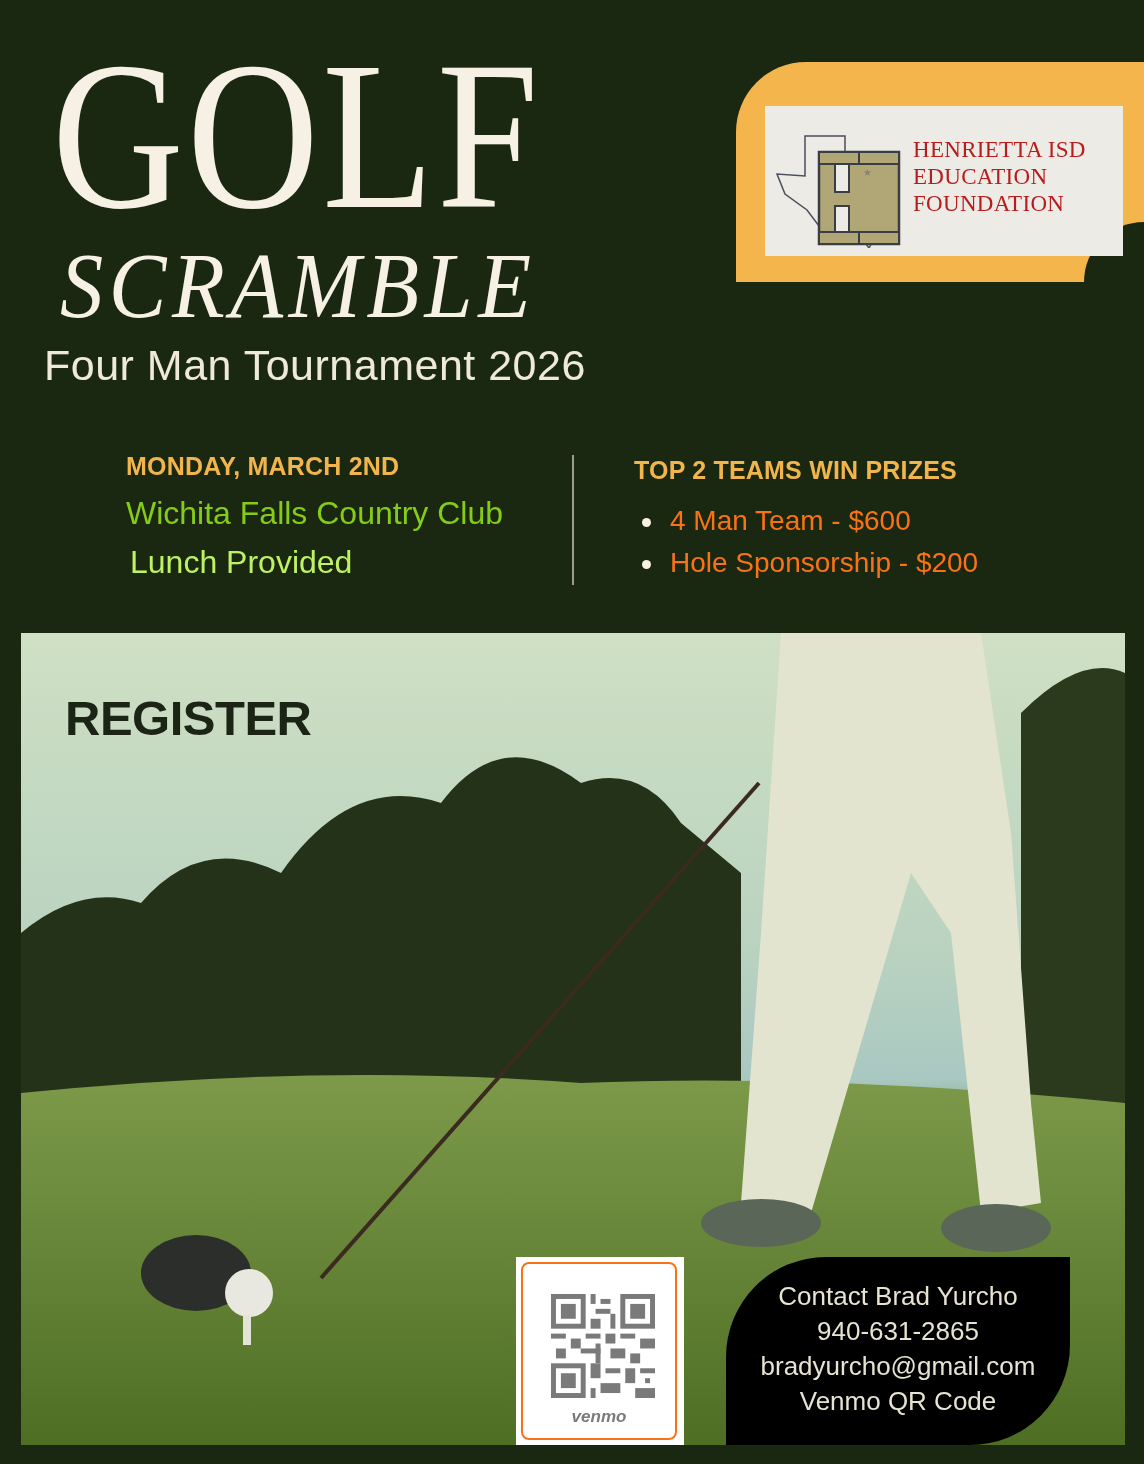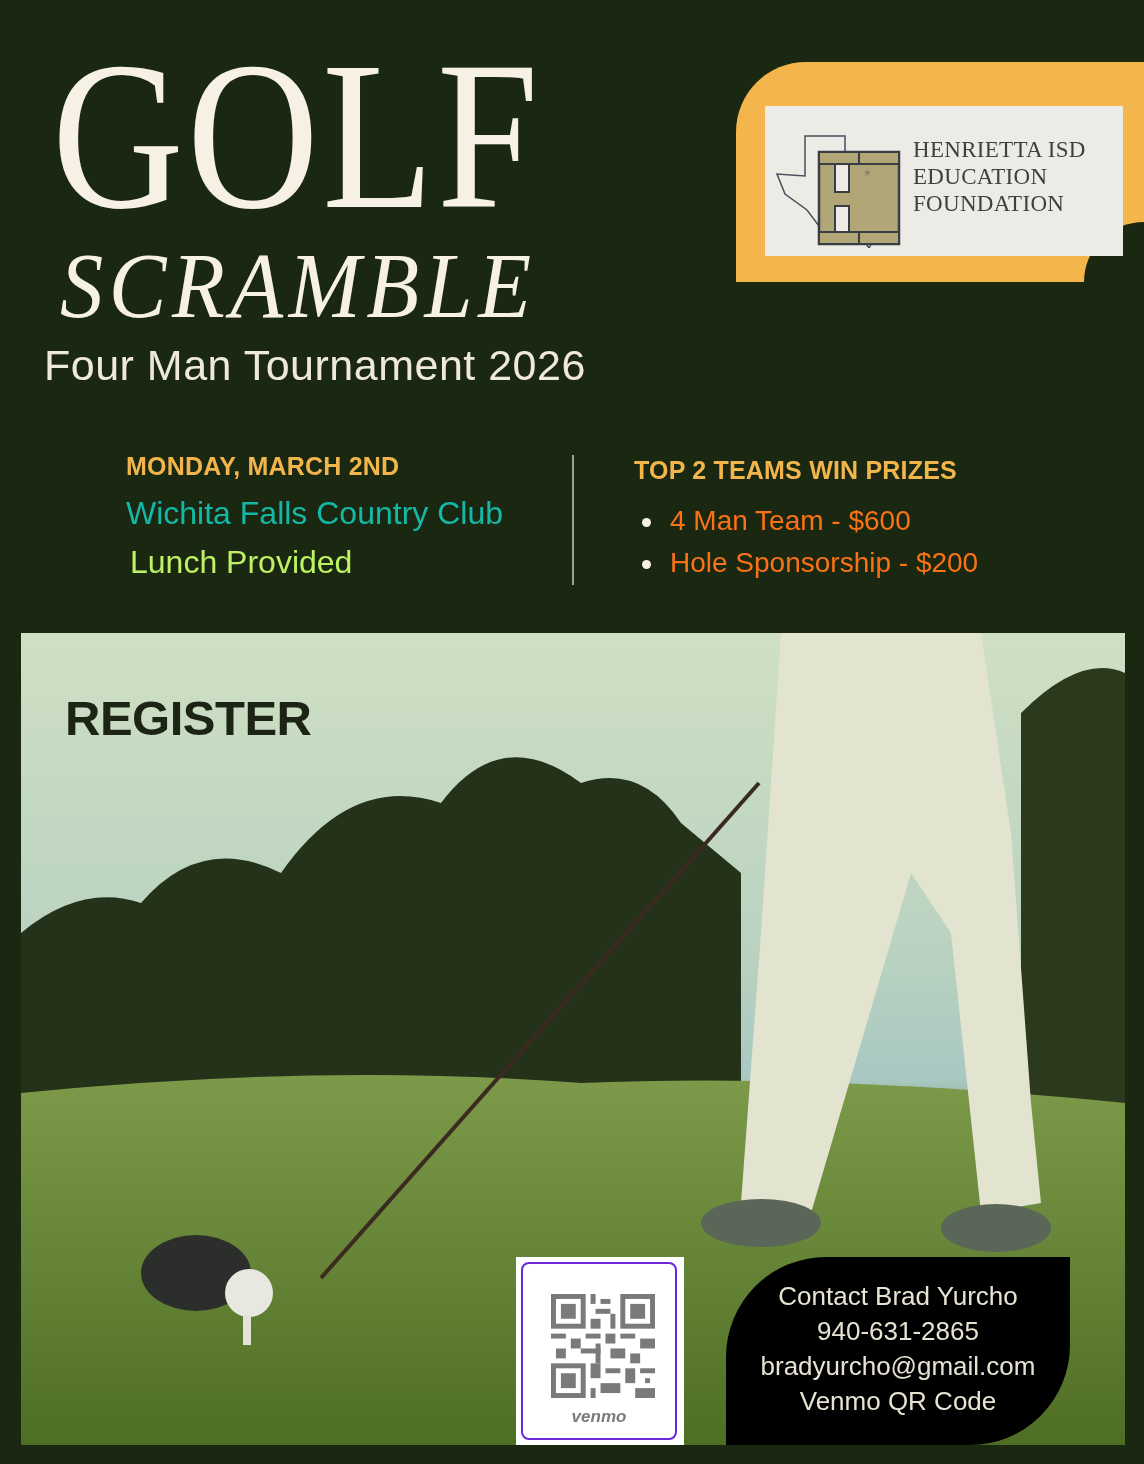--- a/index.html
+++ b/index.html
@@ -36,31 +36,31 @@
   .logo-frame::after {
     content: ""; position: absolute; right: 0; bottom: 0; width: 60px; height: 60px;
     background: #1a2711; border-radius: 60px 0 0 0;
   }
   .logo-card {
     position: absolute; left: 765px; top: 106px; width: 358px; height: 150px;
     background: #ecebe5;
   }
   .logo-text {
     position: absolute; left: 148px; top: 30px;
-    font-family: "Liberation Serif", serif; font-size: 23px; color: #404040;
+    font-family: "Liberation Serif", serif; font-size: 23px; color: #b91c1c;
     line-height: 27px; letter-spacing: 0.3px;
   }
   .logo-svg { position: absolute; left: 10px; top: 8px; }
   .info-left { position: absolute; left: 126px; top: 452px; }
   .info-right { position: absolute; left: 634px; top: 456px; }
   .heading-gold {
     color: #f2b54c; font-weight: bold; font-size: 25px; letter-spacing: 0.2px;
     margin: 0;
   }
-  .info-line { color: #14b8a6; font-size: 32px; margin-top: 14px; }
+  .info-line { color: #84cc16; font-size: 32px; margin-top: 14px; }
   .info-line2 { color: #bef264; font-size: 32px; margin-top: 12px; padding-left: 4px;}
   .divider {
     position: absolute; left: 572px; top: 455px; width: 2px; height: 130px;
     background: #9c9d8c;
   }
   .prize-list { list-style: none; margin: 20px 0 0 0; padding: 0; }
   .prize-list li {
     color: #f97316; font-size: 28px; margin-bottom: 10px; position: relative; padding-left: 36px;
   }
   .prize-list li .bullet {
@@ -76,21 +76,21 @@
     position: absolute; left: 44px; top: 58px;
     color: #1c2515; font-weight: bold; font-size: 49px; line-height: 54px;
     margin: 0; letter-spacing: -0.5px;
   }
   .qr-card {
     position: absolute; left: 516px; top: 1257px; width: 168px; height: 188px;
     background: #ffffff; border-radius: 0;
   }
   .qr-inner {
     position: absolute; left: 5px; top: 5px; width: 156px; height: 178px;
-    border: 2px solid #6d28d9; border-radius: 8px; box-sizing: border-box;
+    border: 2px solid #f97316; border-radius: 8px; box-sizing: border-box;
   }
   .qr-code { position: absolute; left: 28px; top: 30px; }
   .venmo-label {
     position: absolute; left: 0; width: 100%; top: 143px; text-align: center;
     color: #7b7b7b; font-style: italic; font-weight: bold; font-size: 17px;
   }
   .contact-box {
     position: absolute; left: 726px; top: 1257px; width: 344px; height: 188px;
     background: #000000; border-radius: 100px 0 100px 0;
   }

